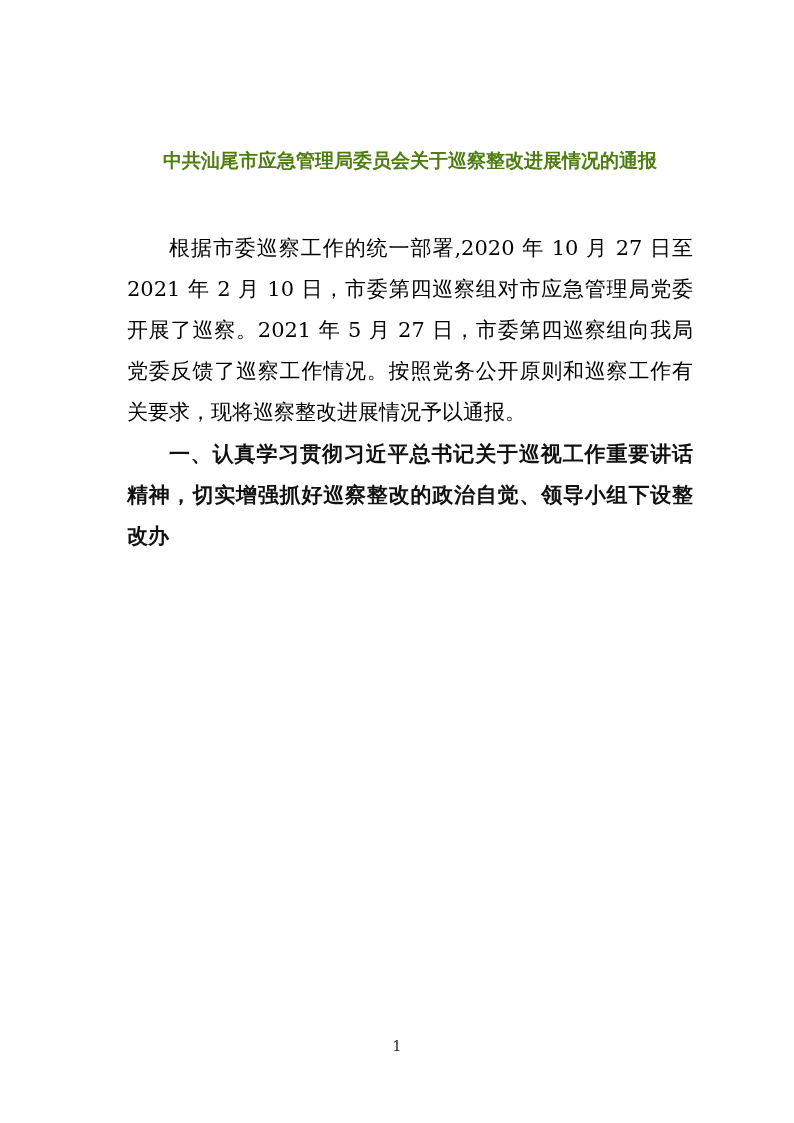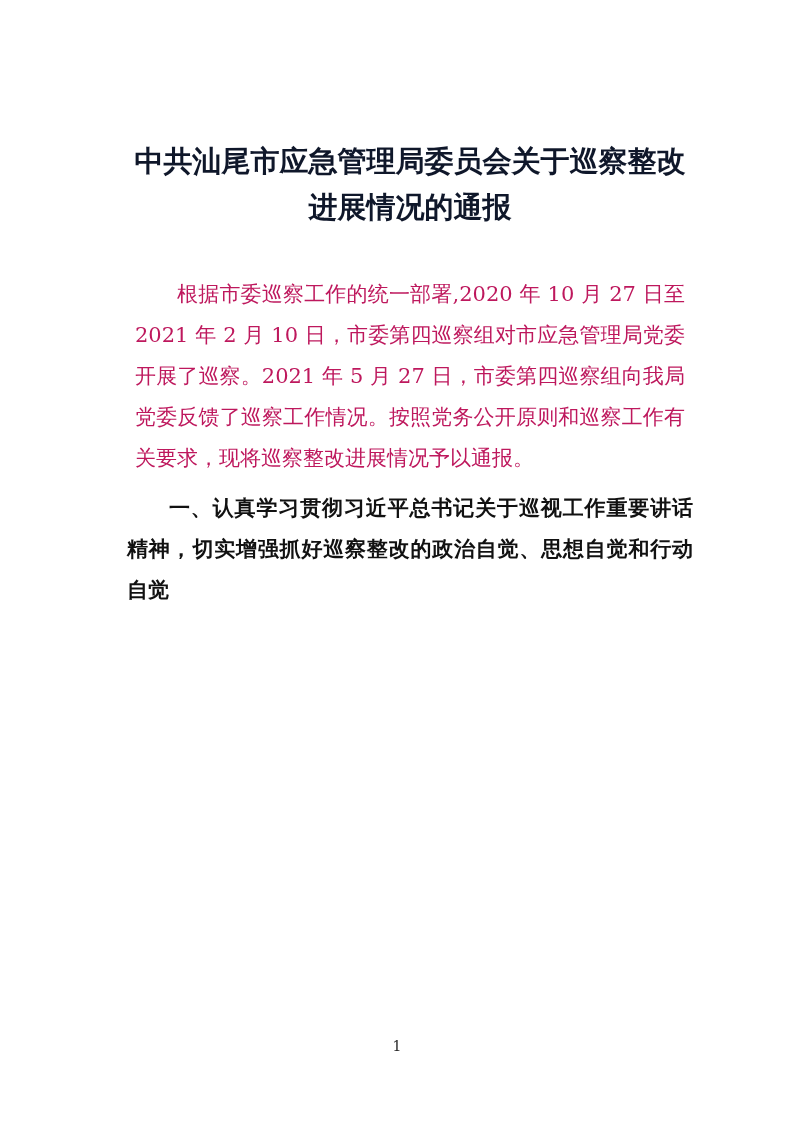--- a/index.html
+++ b/index.html
@@ -15,34 +15,34 @@
     background: #ffffff;
     box-sizing: border-box;
     padding: 138px 101px 0 127px;
     color: #111111;
     overflow: hidden;
   }
   .doc-title {
     margin: 0 0 44px 0;
     font-family: "Liberation Sans", "DejaVu Sans", sans-serif;
     font-weight: bold;
-    font-size: 29px;
+    font-size: 19px;
     line-height: 46px;
     text-align: center;
-    color: #0f172a;
+    color: #4d7c0f;
   }
   .body-par {
-    margin: 8px;
+    margin: 0;
     font-family: "DejaVu Serif", "Liberation Serif", serif;
     font-size: 21px;
     line-height: 41px;
     text-align: justify;
     text-justify: inter-ideograph;
     text-indent: 2em;
-    color: #be185d;
+    color: #000000;
   }
   .section-heading {
     margin: 0;
     font-family: "Liberation Sans", "DejaVu Sans", sans-serif;
     font-weight: bold;
     font-size: 21px;
     line-height: 41px;
     text-align: justify;
     text-justify: inter-ideograph;
     text-indent: 2em;
@@ -61,18 +61,18 @@
 </style>
 </head>
 <body>
 
 <div class="page">
 
   <h1 class="doc-title">中共汕尾市应急管理局委员会关于巡察整改进展情况的通报</h1>
 
   <p class="body-par">根据市委巡察工作的统一部署,2020 年 10 月 27 日至 2021 年 2 月 10 日，市委第四巡察组对市应急管理局党委开展了巡察。2021 年 5 月 27 日，市委第四巡察组向我局党委反馈了巡察工作情况。按照党务公开原则和巡察工作有关要求，现将巡察整改进展情况予以通报。</p>
 
-  <h2 class="section-heading">一、认真学习贯彻习近平总书记关于巡视工作重要讲话精神，切实增强抓好巡察整改的政治自觉、思想自觉和行动自觉</h2>
+  <h2 class="section-heading">一、认真学习贯彻习近平总书记关于巡视工作重要讲话精神，切实增强抓好巡察整改的政治自觉、领导小组下设整改办</h2>
 
 
   <div class="page-footer">1</div>
 
 </div>
 
 </body></html>

